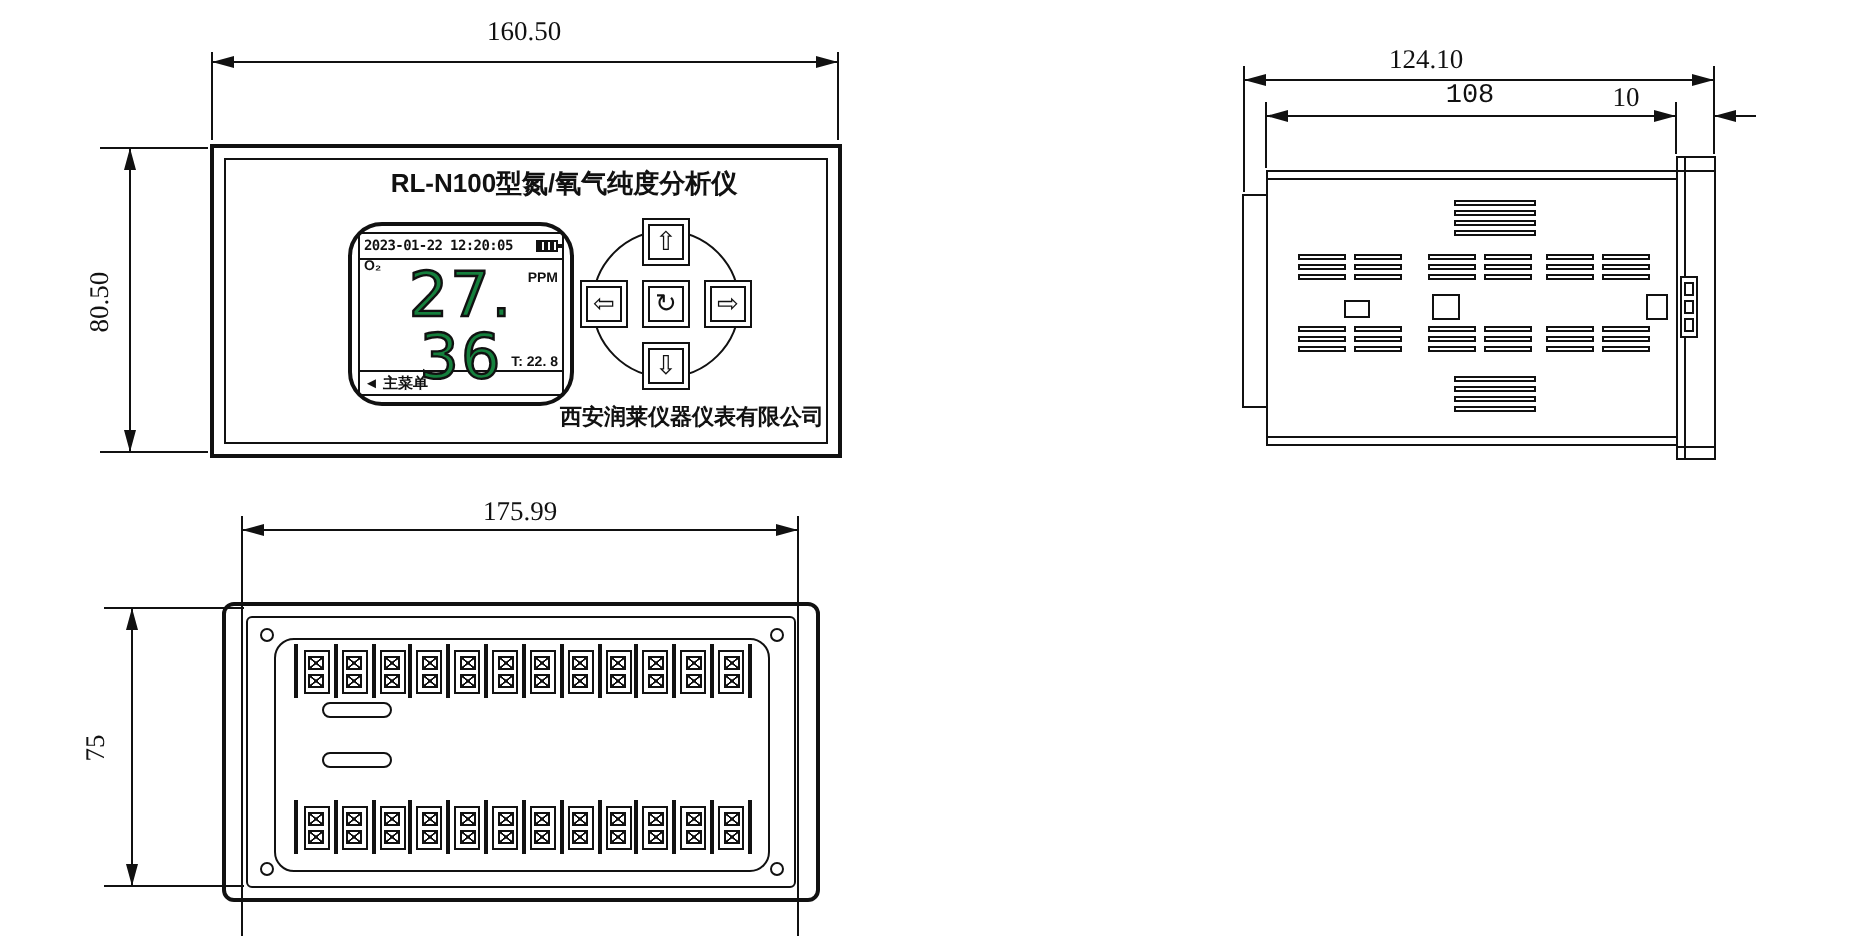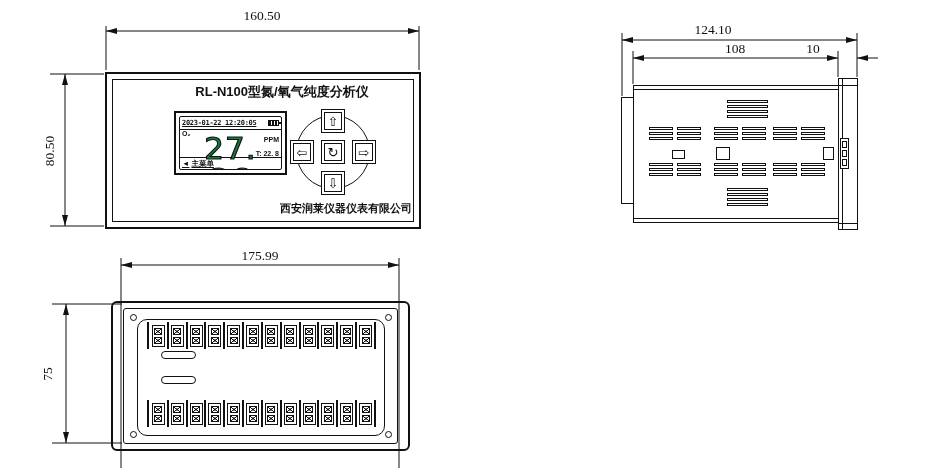--- a/index.html
+++ b/index.html
@@ -15,21 +15,21 @@
   .dim    { position:absolute; font-family:"Liberation Serif", serif; font-size:13.5px; color:#111; text-align:center; white-space:nowrap; }
   .rot    { transform:rotate(-90deg); }
 
   
   .dims-svg { position:absolute; left:0; top:0; z-index:5; pointer-events:none; }
 
   
   .title { position:absolute; left:105px; top:83px; width:310px; text-align:center; font-weight:bold; font-size:13px;margin-left:22px; }
   .company { position:absolute; left:250px; top:201px; width:162px; text-align:right; font-weight:bold; font-size:11px; }
 
-  .lcd { position:absolute; left:174px; top:111px; width:113px; height:64px; border:2px solid #111; border-radius:0; padding:3px; background:#fff;text-decoration:underline; }
+  .lcd { position:absolute; left:174px; top:111px; width:113px; height:92px; border:2px solid #111; border-radius:17px; padding:3px; background:#fff; }
   .lcd-in { width:100%; height:100%; border:1px solid #111; border-radius:2px; display:flex; flex-direction:column; overflow:hidden; }
   .lcd-head { height:13px; border-bottom:1.5px solid #111; display:flex; align-items:center; justify-content:space-between; padding:0 2px; }
   .lcd-head .dt { font-family:"DejaVu Sans Mono", monospace; font-weight:bold; font-size:7px; letter-spacing:-0.3px; }
   .batt { width:11px; height:6px; border:1px solid #111; position:relative; background:repeating-linear-gradient(90deg,#111 0 2px,#fff 2px 3px); }
   .batt::after { content:""; position:absolute; right:-3px; top:1px; width:2px; height:2px; background:#111; }
   .lcd-body { flex:1; position:relative; }
   .o2  { position:absolute; left:2px; top:0; font-weight:bold; font-size:7px; }
   .ppm { position:absolute; right:2px; top:6px; font-weight:bold; font-size:7px; }
   .reading { position:absolute; left:0; right:0; top:3px; text-align:center; font-size:31px; line-height:1;
              font-family:"DejaVu Sans", sans-serif; color:#15803d; -webkit-text-stroke:1.2px #111; letter-spacing:1px; }
@@ -202,21 +202,21 @@
     <div class="latch" style="left:672px;top:150px;width:13px;height:9px;"></div>
     <div class="latch" style="left:716px;top:147px;width:14px;height:13px;"></div>
     <div class="latch" style="left:823px;top:147px;width:11px;height:13px;"></div>
     <div class="conn">
         <i></i>
         <i></i>
         <i></i>
       </div>
 
     <div class="dim" style="left:683px;top:22px;width:60px;">124.10</div>
-    <div class="dim" style="left:705px;top:41px;width:60px;">108</div>
+    <div class="dim" style="left:705px;top:41px;width:60px;font-family:Liberation Mono, monospace;">108</div>
     <div class="dim" style="left:799px;top:41px;width:28px;">10</div>
   </div>
 
   <div>
     <div class="rect thick" style="left:111px;top:301px;width:299px;height:150px;border-radius:6px;"></div>
     <div class="rect thin" style="left:123px;top:308px;width:275px;height:136px;border-radius:3px;"></div>
     <div class="rect thin" style="left:137px;top:319px;width:248px;height:117px;border-radius:10px;"></div>
 
     <div class="screw-c" style="left:130px;top:314px;"></div>
     <div class="screw-c" style="left:385px;top:314px;"></div>

